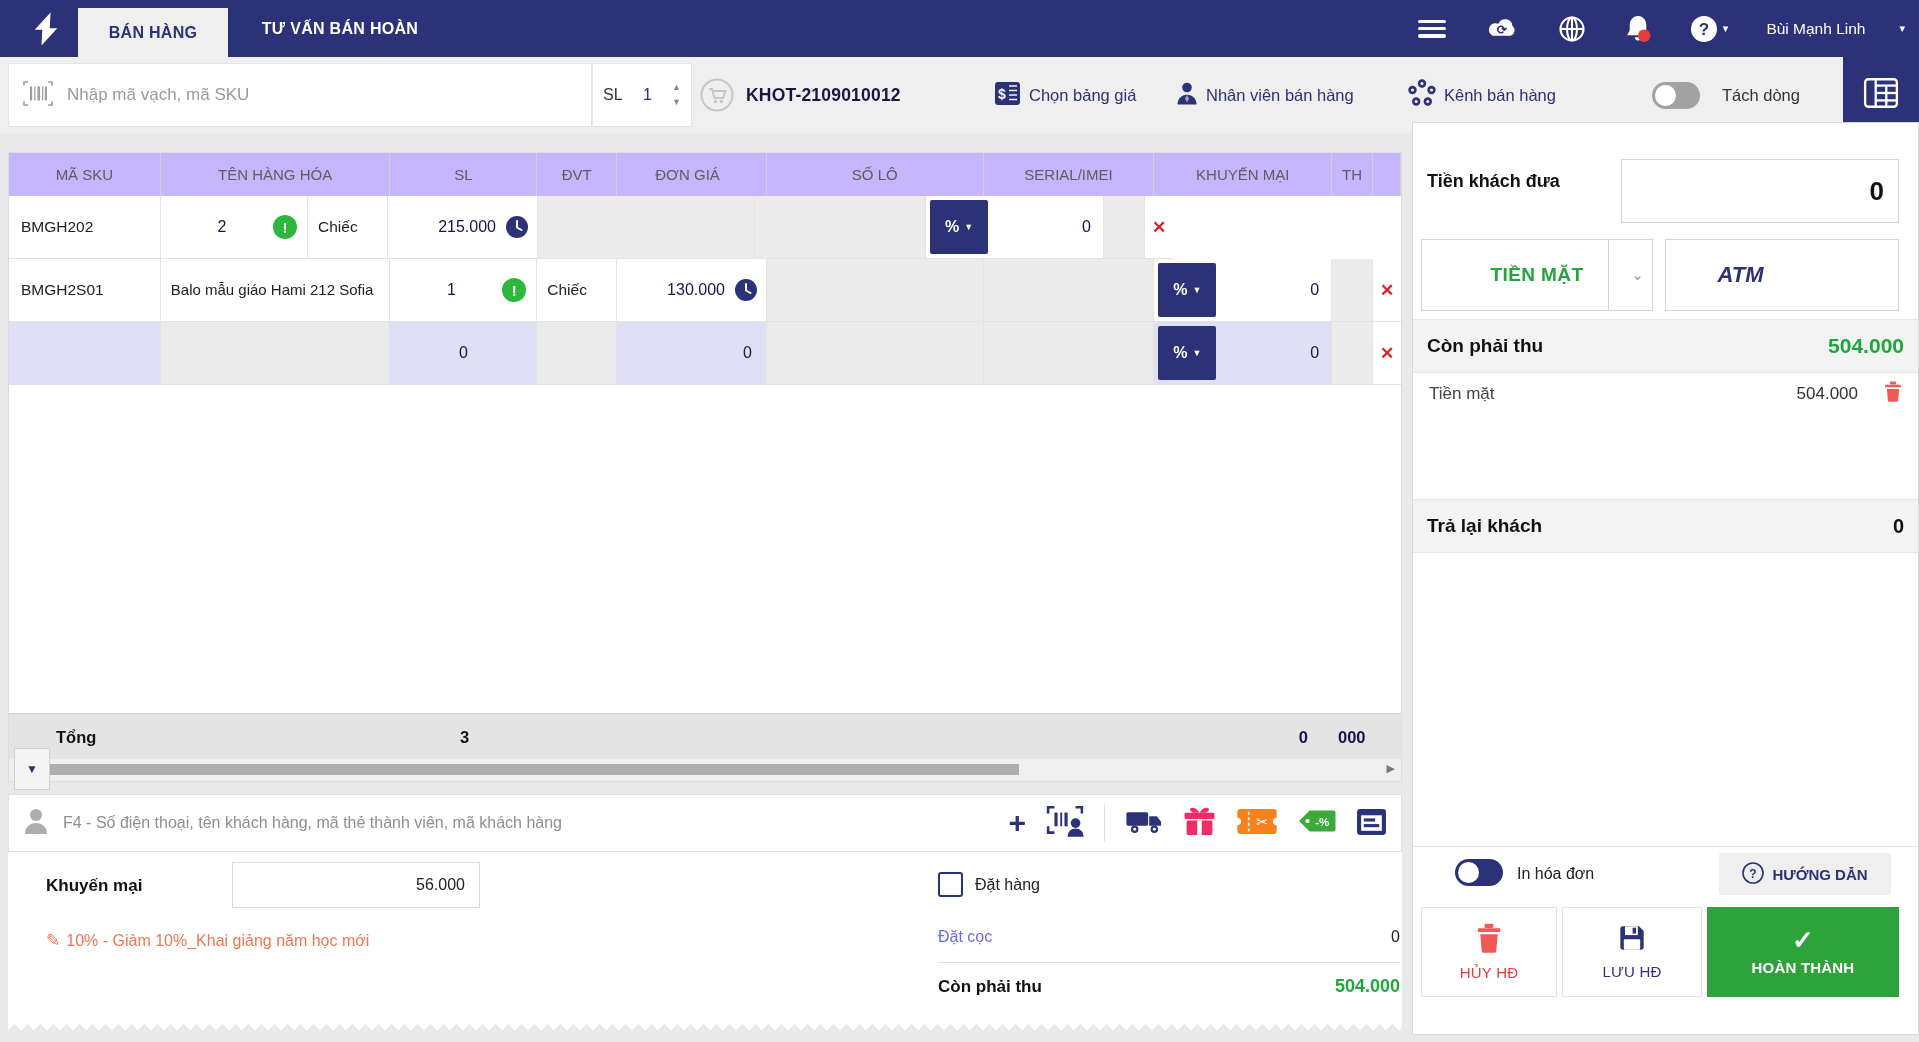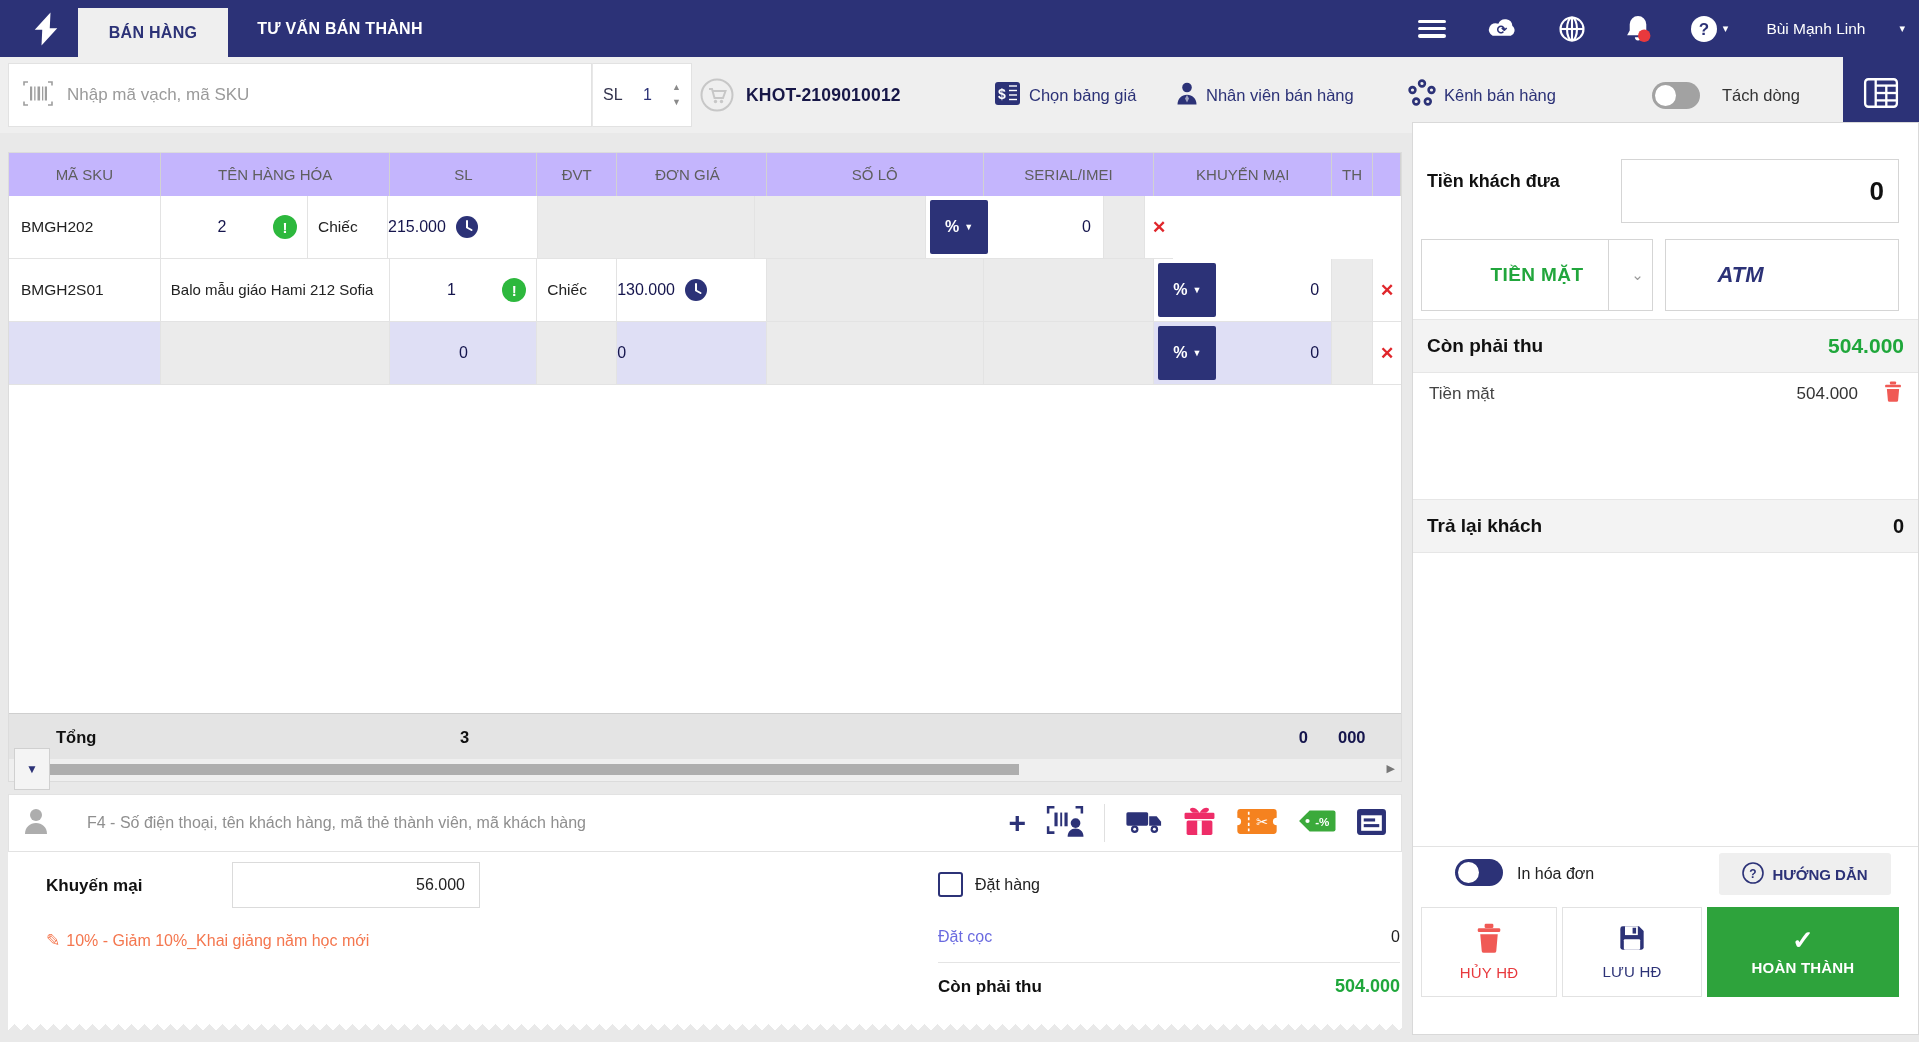--- a/index.html
+++ b/index.html
@@ -65,21 +65,21 @@
   .col-price{width:150px;} .col-lot{width:217px;} .col-serial{width:171px;} .col-promo{width:178px;}
   .col-th{width:41px;} .col-del{width:28px; border-right:none;}
   .cell.col-sku { padding-left:12px; }
   .cell.col-name { padding:4px 10px; line-height:1.25; font-size:15px; }
   .cell.col-unit { padding-left:10px; }
   .cell-dis { background:#EBEBEB; }
   .col-qty { padding:0 10px; }
   .qty-num { flex:1; text-align:center; font-size:16px; color:#15154D; }
   .badge-green { width:24px; height:24px; border-radius:50%; background:#2DB83D; color:#fff; font-weight:bold;
                  font-size:15px; display:flex; align-items:center; justify-content:center; cursor:pointer; }
-  .col-price { padding-right:8px; gap:9px; }
+  .col-price { justify-content:flex-end; padding-right:8px; gap:9px; }
   .price-num { font-size:16px; color:#15154D; }
   .clock { width:24px; height:24px; cursor:pointer; }
   .col-promo { padding:0; }
   .pct-btn { width:58px; height:54px; margin:4px; background:#2C3277; color:#fff; border:none; border-radius:2px;
              font-size:16px; font-weight:bold; cursor:pointer; display:flex; align-items:center; justify-content:center; gap:5px;
              font-family:"Liberation Sans",sans-serif; }
   .pct-caret { font-size:9px; }
   .promo-val { flex:1; text-align:right; padding-right:12px; font-size:16px; color:#15154D; }
   .col-del { justify-content:center; cursor:pointer; }
   .del-x { color:#E0262B; font-size:17px; font-weight:bold; }
@@ -95,21 +95,21 @@
   .t-amount { left:1329px; width:41px; overflow:hidden; color:#15154D !important; }
   .scroll-strip { position:relative; height:22px; background:#EFEFEF; }
   .scroll-thumb { position:absolute; left:40px; top:5px; width:970px; height:11px; background:#AEAEAE; cursor:pointer; }
   .scroll-arrow { position:absolute; right:6px; top:3px; color:#777; font-size:11px; cursor:pointer; }
   .expander { position:absolute; left:14px; top:748px; width:36px; height:42px; background:#F4F4F4;
               border:1px solid #D0D0D0; display:flex; align-items:center; justify-content:center;
               color:#2C3277; font-size:12px; cursor:pointer; z-index:6; }
 
   
   .customer-bar { position:absolute; left:8px; top:794px; width:1394px; height:58px; background:#fff;
-                  border:1px solid #E2E2E2; display:flex; align-items:center; padding:0 14px;gap:24px; }
+                  border:1px solid #E2E2E2; display:flex; align-items:center; padding:0 14px; }
   .customer-bar input { border:none; outline:none; flex:1; font-size:16px; color:#333; margin-left:14px;
                         background:transparent; font-family:"Liberation Sans",sans-serif; }
   .customer-bar input::placeholder { color:#8F8F8F; }
   .cust-icons { display:flex; align-items:center; gap:20px; }
   .plus-glyph { color:#2C3277; font-size:30px; font-weight:bold; line-height:28px; cursor:pointer; }
   .v-div { width:1px; height:38px; background:#E0E0E0; }
   .cust-icons > * { cursor:pointer; }
 
   
   .bottom-left { position:absolute; left:8px; top:852px; width:1394px; height:166px; background:#fff; }
@@ -178,21 +178,21 @@
   <div class="navbar">
     <div class="logo">
       <svg width="36" height="36" viewBox="0 0 24 24">
           <path d="M15 1 L4.5 12.5 h5 L9 23 l10.5 -11.5 h-5 Z" fill="#fff"></path>
         </svg>
     </div>
     <div class="tab tab-active">
       <span>BÁN HÀNG</span>
     </div>
     <div class="tab tab-inactive">
-      <span>TƯ VẤN BÁN THÀNH</span>
+      <span>TƯ VẤN BÁN HOÀN</span>
     </div>
     <div class="nav-right">
       <div class="nav-ic">
         <span class="burger">
             <i></i>
             <i></i>
             <i></i>
           </span>
       </div>
       <div class="nav-ic">

